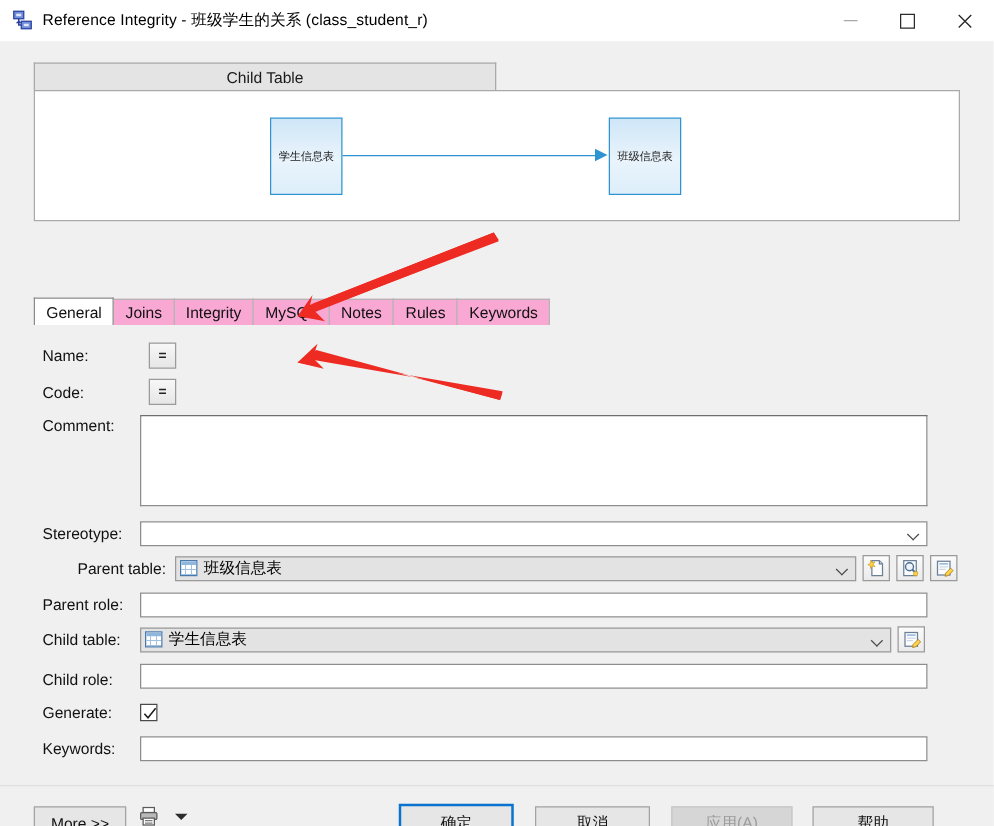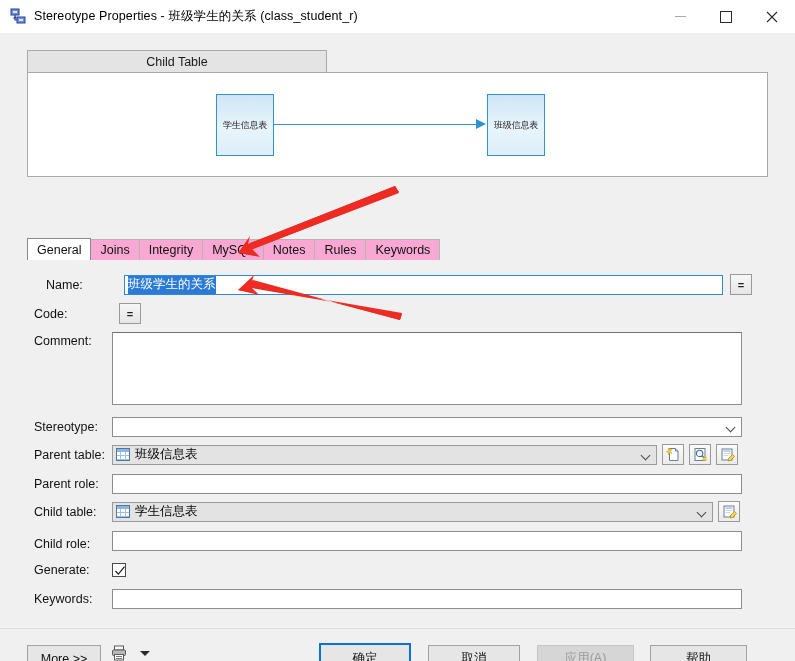--- a/index.html
+++ b/index.html
@@ -90,21 +90,21 @@
     background: #e4e4e4;
     border: 1px solid #a9a9a9;
     border-bottom: none;
     display: flex;
     align-items: center;
     justify-content: center;
     font-size: 12.5px;
     color: #1a1a1a;
     box-sizing: border-box;
   }
-  .preview-head .col.child { width: 300px; }
+  .preview-head .col.child { width: 370px; }
   .preview-head .col.spacer { width: 2px; border: none; background: transparent; }
   .preview-head .col.parent { flex: 1; }
 
   .preview-body {
     position: absolute;
     left: 27px;
     top: 39px;
     width: 741px;
     height: 105px;
     background: #ffffff;
@@ -371,21 +371,21 @@
   <div class="title-icon">
     <svg width="20" height="20" viewBox="0 0 20 20">
       <rect x="3" y="2" width="8" height="6" fill="#6f8fd8" stroke="#2b3f9e" stroke-width="1"></rect>
       <rect x="5" y="4" width="4" height="2" fill="#dfe6fb"></rect>
       <rect x="9" y="10" width="8" height="6" fill="#6f8fd8" stroke="#2b3f9e" stroke-width="1"></rect>
       <rect x="11" y="12" width="4" height="2" fill="#dfe6fb"></rect>
       <path d="M7 8 L7 13 L9 13" stroke="#2b3f9e" stroke-width="1.2" fill="none"></path>
       <path d="M4.6 11.6 L7 9.2 L9.4 11.6" fill="#2b3f9e"></path>
     </svg>
   </div>
-  <div class="title-text">Stereotype Properties - 班级学生的关系 (class_student_r)</div>
+  <div class="title-text">Reference Integrity - 班级学生的关系 (class_student_r)</div>
   <div class="winbtns">
     <div class="winbtn min">
         <span></span>
       </div>
     <div class="winbtn max">
         <span></span>
       </div>
     <div class="winbtn close">
       <svg width="12" height="12" viewBox="0 0 12 12">
         <path d="M1 1 L11 11 M11 1 L1 11" stroke="#2b2b2b" stroke-width="1.1" fill="none"></path>
@@ -413,25 +413,22 @@
     <div class="tab">Joins</div>
     <div class="tab">Integrity</div>
     <div class="tab">MySQL</div>
     <div class="tab">Notes</div>
     <div class="tab">Rules</div>
     <div class="tab">Keywords</div>
   </div>
 
   <div class="form">
 
-    <div class="row" style="top:14px;margin-left:12px;">
+    <div class="row" style="top:14px;">
       <div class="lbl">Name:</div>
-      <div class="inp focus" style="width:599px;">
-        <span class="sel-text">班级学生的关系</span>
-      </div>
       <div class="eqbtn">=</div>
     </div>
 
     <div class="row" style="top:43px;justify-content:flex-end;">
       <div class="lbl">Code:</div>
       <div class="eqbtn">=</div>
     </div>
 
     <div class="row" style="top:72px;height:75px;align-items:flex-start;">
       <div class="lbl" style="padding-top:2px;">Comment:</div>
@@ -441,21 +438,21 @@
     </div>
 
     <div class="row" style="top:156px;">
       <div class="lbl">Stereotype:</div>
       <div class="combo" style="width:630px;">
         <span></span>
         <span class="chev"></span>
       </div>
     </div>
 
-    <div class="row" style="top:184px;">
+    <div class="row" style="top:184px;margin-left:28px;">
       <div class="lbl">Parent table:</div>
       <div class="combo grey" style="width:545px;">
         <span class="tbl-icon"></span>
         <span>班级信息表</span>
         <span class="chev"></span>
       </div>
       <div class="iconbtn">
         <svg width="15" height="15" viewBox="0 0 15 15">
           <path d="M3.5 1.5 h6 l2.5 2.5 v9.5 h-8.5 z" fill="#fdfdfd" stroke="#6b7f96" stroke-width="1"></path>
           <path d="M9.5 1.5 v2.5 h2.5" fill="#cfd9e4" stroke="#6b7f96" stroke-width="1"></path>

